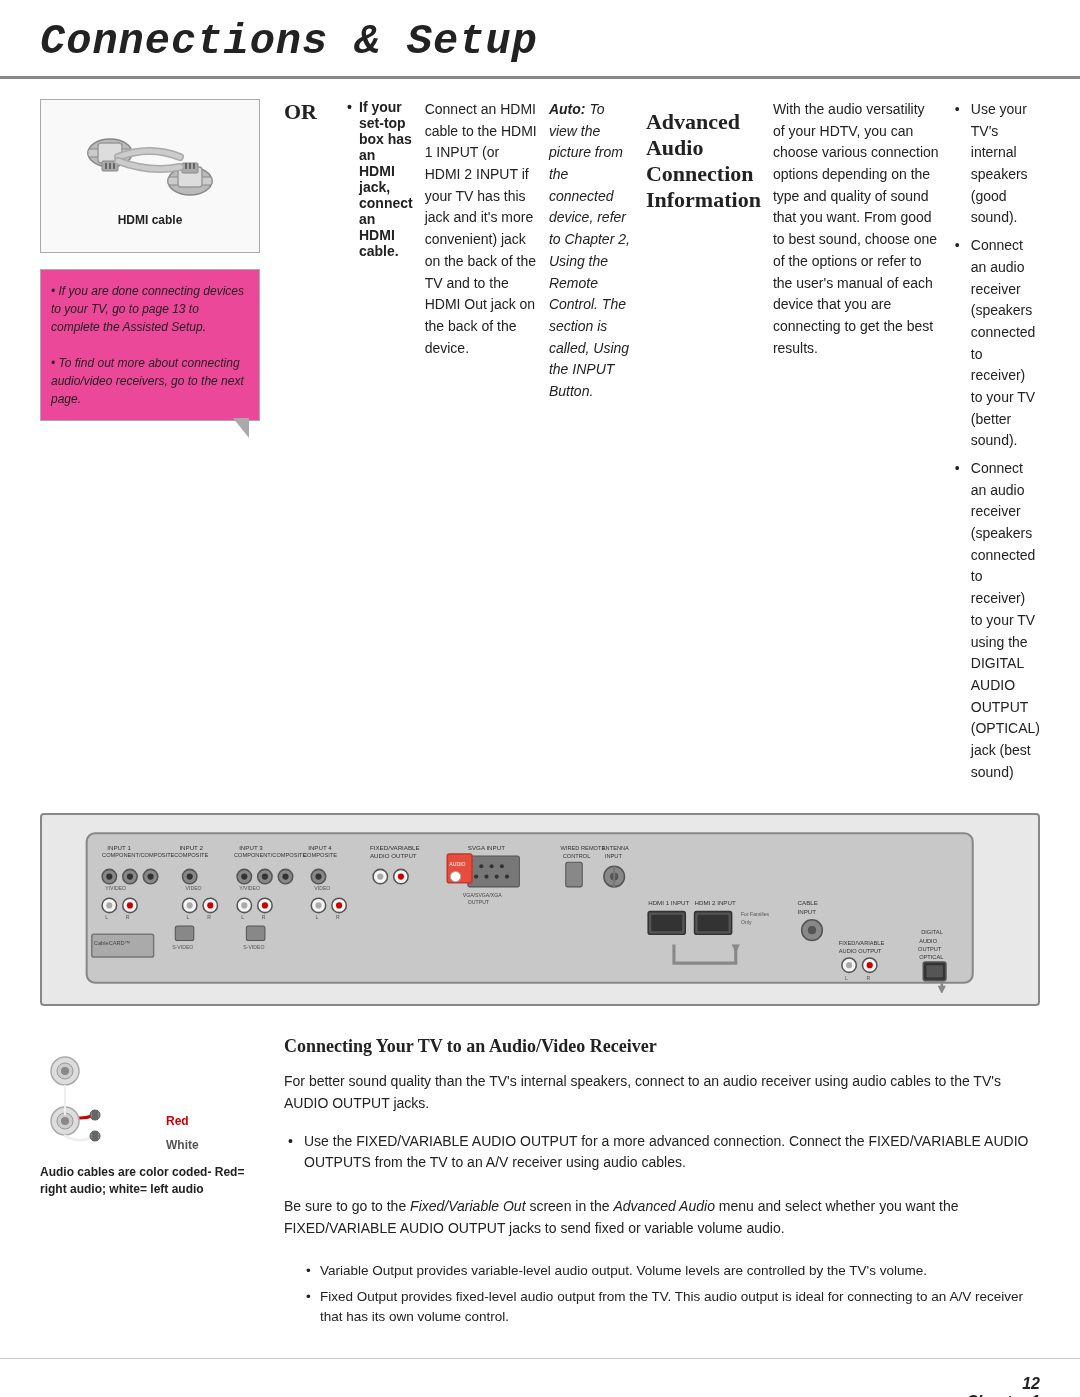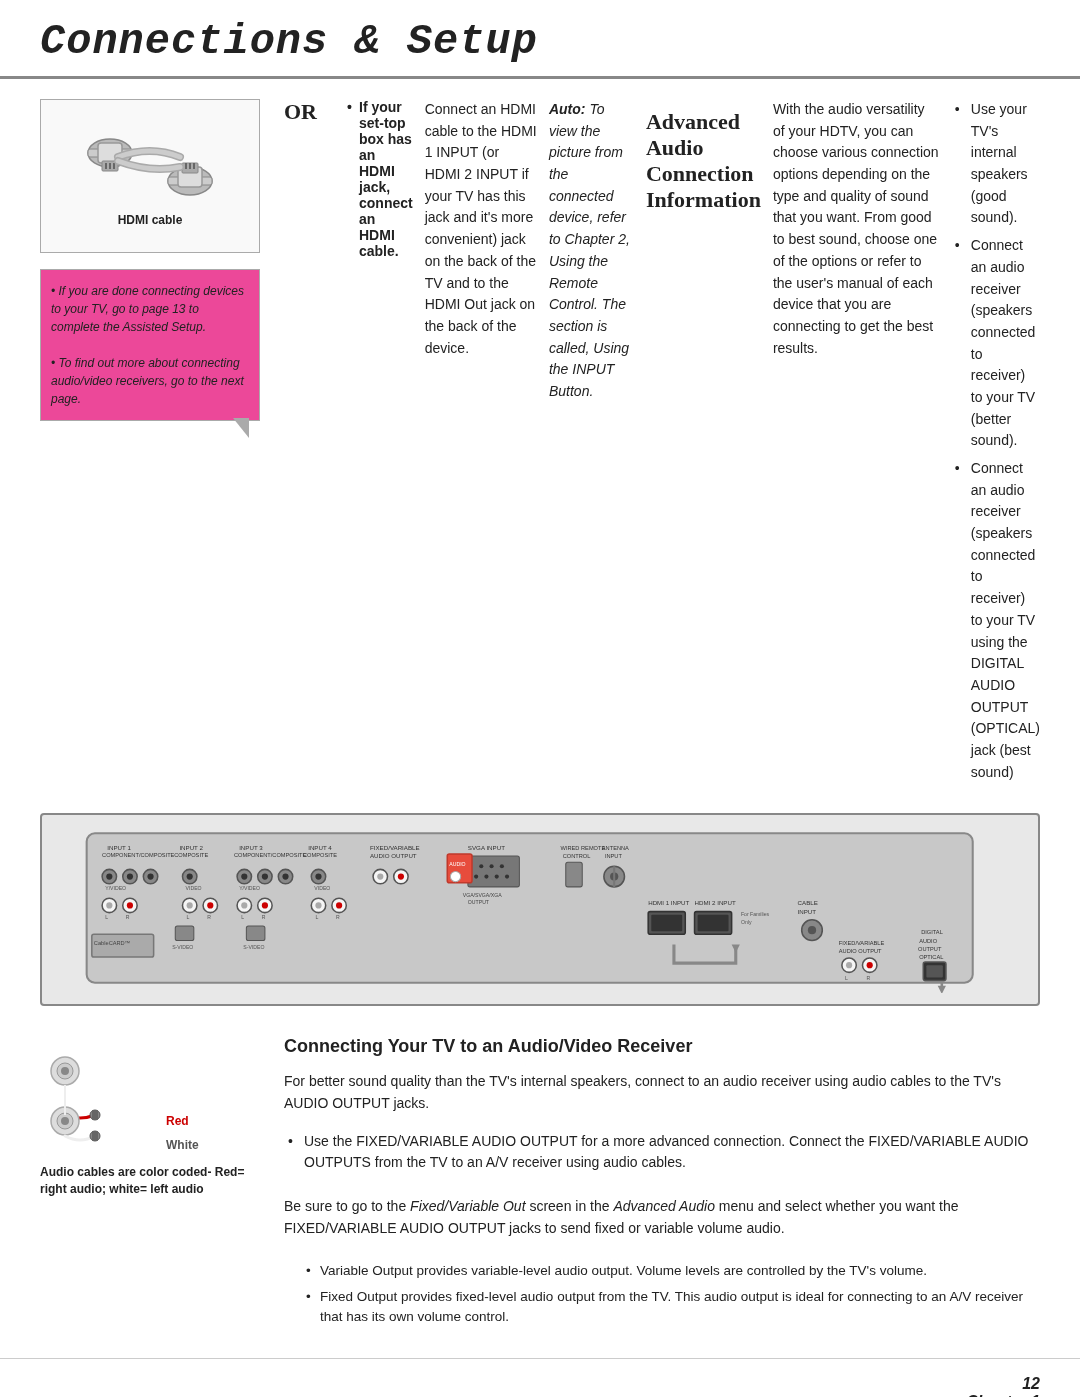--- a/index.html
+++ b/index.html
@@ -236,21 +236,21 @@
     .right-bottom {
       flex: 1;
       display: flex;
       flex-direction: column;
       gap: 10px;
     }
 
     .sub-section-heading {
       font-size: 18px;
       font-weight: bold;
-      font-family: Liberation Sans, sans-serif;
+      font-family: Liberation Serif, serif;
       color: #222;
       margin-bottom: 4px;
     }
 
     .sub-bullet-list {
       list-style: none;
       padding: 0;
       margin: 0 0 6px 0;
     }
     .sub-bullet-list li {

